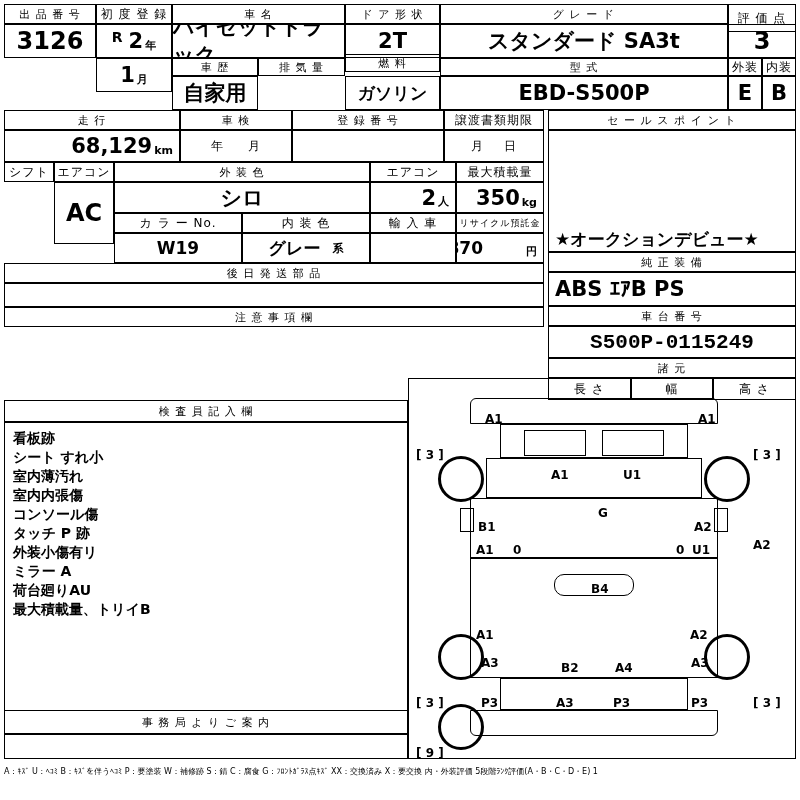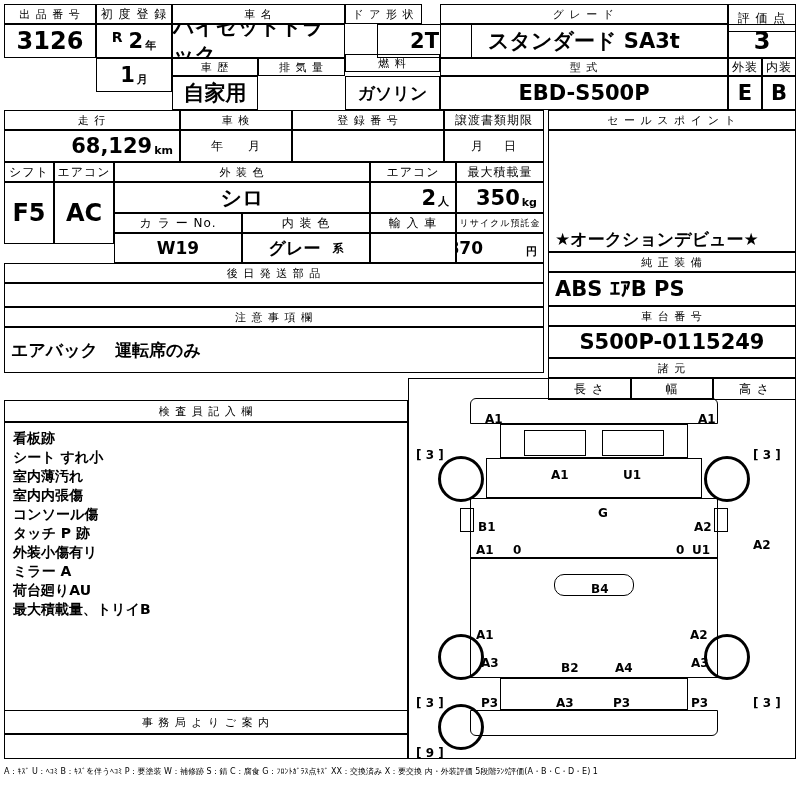--- a/index.html
+++ b/index.html
@@ -49,24 +49,24 @@
     <span class="unit" style="align-self:flex-end;margin-bottom:4px;">年</span>
   </div>
 
   <div class="bx" style="left:172px;top:4px;width:173px;height:20px;">
       <span class="lbl">車  名</span>
     </div>
   <div class="bx" style="left:172px;top:24px;width:173px;height:34px;">
       <span class="val">ハイゼットトラック</span>
     </div>
 
-  <div class="bx" style="left:345px;top:4px;width:77px;height:20px;">
+  <div class="bx" style="left:345px;top:4px;width:95px;height:20px;">
       <span class="lbl">ド ア 形 状</span>
     </div>
-  <div class="bx" style="left:345px;top:24px;width:95px;height:34px;margin-left:32px;">
+  <div class="bx" style="left:345px;top:24px;width:95px;height:34px;">
       <span class="val">2T</span>
     </div>
 
   <div class="bx" style="left:440px;top:4px;width:288px;height:20px;">
       <span class="lbl">グ レ ー ド</span>
     </div>
   <div class="bx" style="left:440px;top:24px;width:288px;height:34px;">
       <span class="val">スタンダード SA3t</span>
     </div>
 
@@ -147,23 +147,20 @@
   <div class="bx" style="left:444px;top:130px;width:100px;height:32px;">
     <span class="lbl-sm" style="margin-right:20px;">月</span>
     <span class="lbl-sm">日</span>
   </div>
 
   <div class="bx" style="left:4px;top:162px;width:50px;height:20px;">
       <span class="lbl-sm">シフト</span>
     </div>
   <div class="bx" style="left:54px;top:162px;width:60px;height:20px;">
       <span class="lbl-sm">エアコン</span>
-    </div>
-  <div class="bx" style="left:4px;top:182px;width:50px;height:62px;">
-      <span class="val-lg">F5</span>
     </div>
   <div class="bx" style="left:54px;top:182px;width:60px;height:62px;">
       <span class="val-lg">AC</span>
     </div>
 
   <div class="bx" style="left:114px;top:162px;width:256px;height:20px;">
       <span class="lbl">外  装  色</span>
     </div>
   <div class="bx" style="left:114px;top:182px;width:256px;height:31px;">
       <span class="val">シロ</span>
@@ -212,42 +209,39 @@
   </div>
 
   <div class="bx" style="left:4px;top:263px;width:540px;height:20px;">
       <span class="lbl">後 日 発 送 部 品</span>
     </div>
   <div class="bx" style="left:4px;top:283px;width:540px;height:24px;"></div>
 
   <div class="bx" style="left:4px;top:307px;width:540px;height:20px;">
       <span class="lbl">注 意 事 項 欄</span>
     </div>
-  <div class="bx left" style="left:4px;top:327px;width:540px;height:46px;">
-      <span class="val-md">エアバック　運転席のみ</span>
-    </div>
 
   <div class="bx" style="left:548px;top:110px;width:248px;height:20px;">
       <span class="lbl">セ ー ル ス ポ イ ン ト</span>
     </div>
   <div class="bx left" style="left:548px;top:130px;width:248px;height:122px;align-items:flex-end;">
       <span class="val-md" style="margin-top:6px;">★オークションデビュー★</span>
     </div>
 
   <div class="bx" style="left:548px;top:252px;width:248px;height:20px;">
       <span class="lbl">純 正 装 備</span>
     </div>
   <div class="bx left" style="left:548px;top:272px;width:248px;height:34px;">
       <span class="val">ABS ｴｱB PS</span>
     </div>
 
   <div class="bx" style="left:548px;top:306px;width:248px;height:20px;">
       <span class="lbl">車 台 番 号</span>
     </div>
-  <div class="bx" style="left:548px;top:326px;width:248px;height:32px;">
+  <div class="bx" style="left:548px;top:326px;width:248px;height:32px;font-family:Liberation Mono, monospace;">
       <span class="val">S500P-0115249</span>
     </div>
 
   <div class="bx" style="left:548px;top:358px;width:248px;height:20px;">
       <span class="lbl">諸  元</span>
     </div>
   <div class="bx" style="left:548px;top:378px;width:83px;height:22px;">
       <span class="lbl-sm">長 さ</span>
     </div>
   <div class="bx" style="left:631px;top:378px;width:82px;height:22px;">

